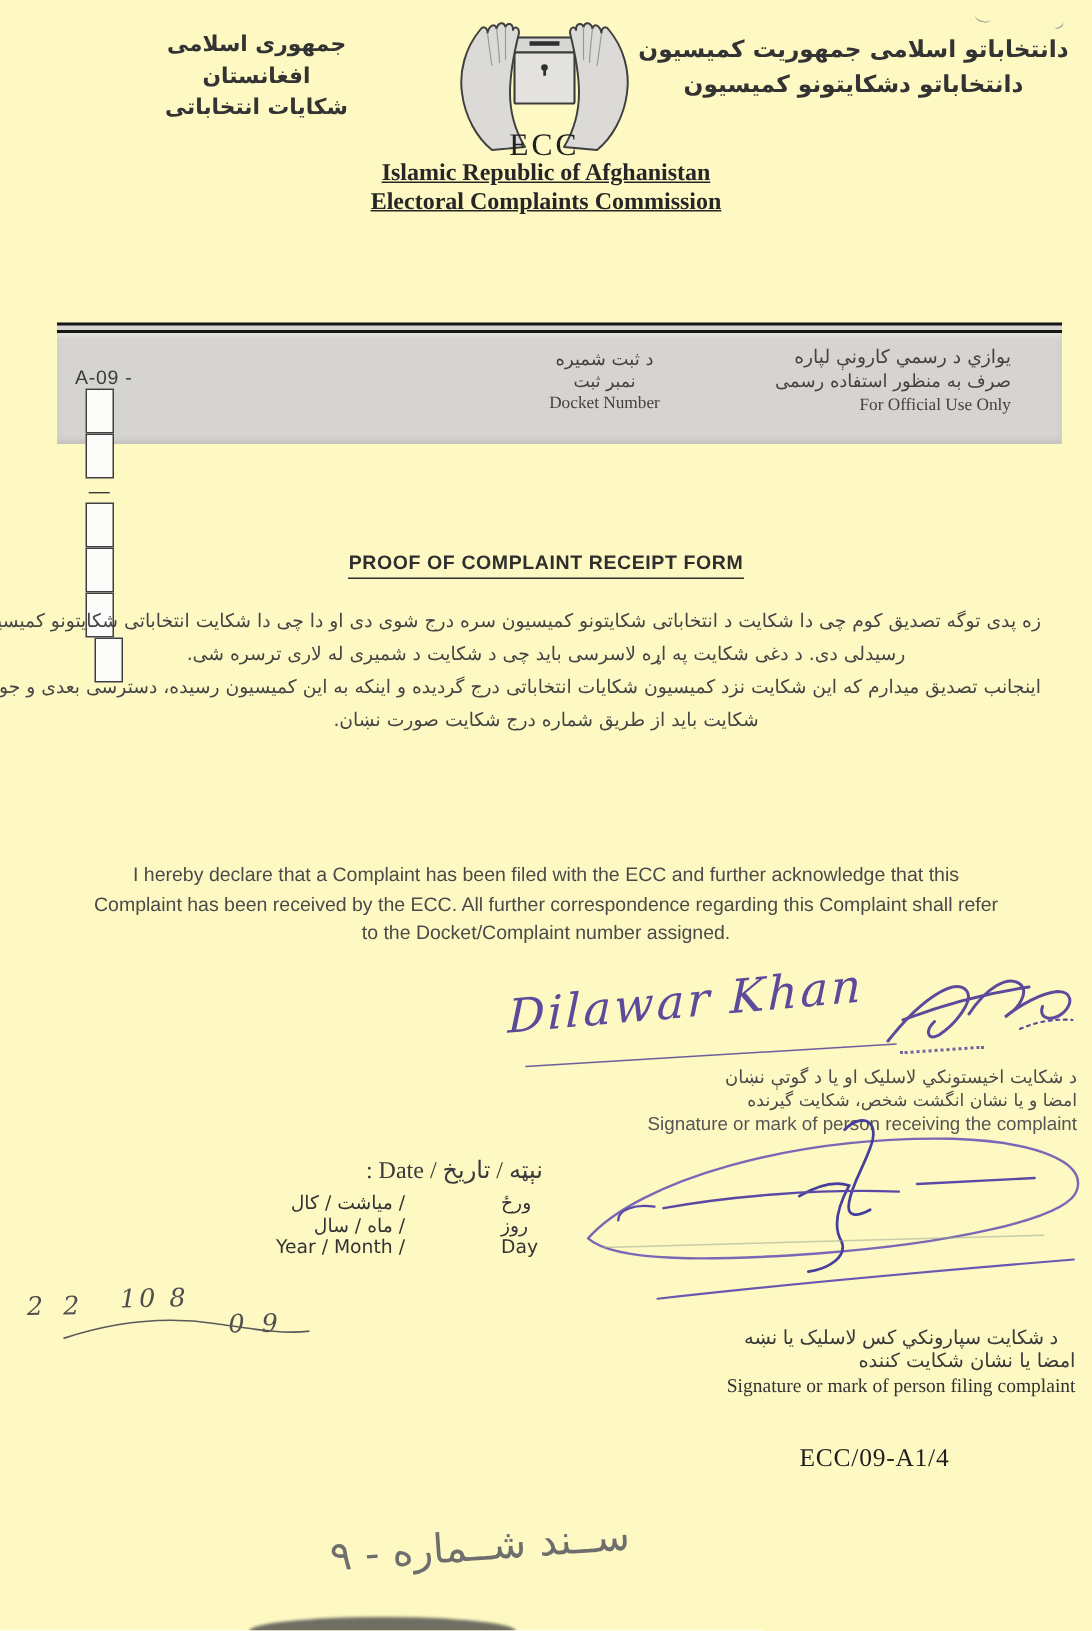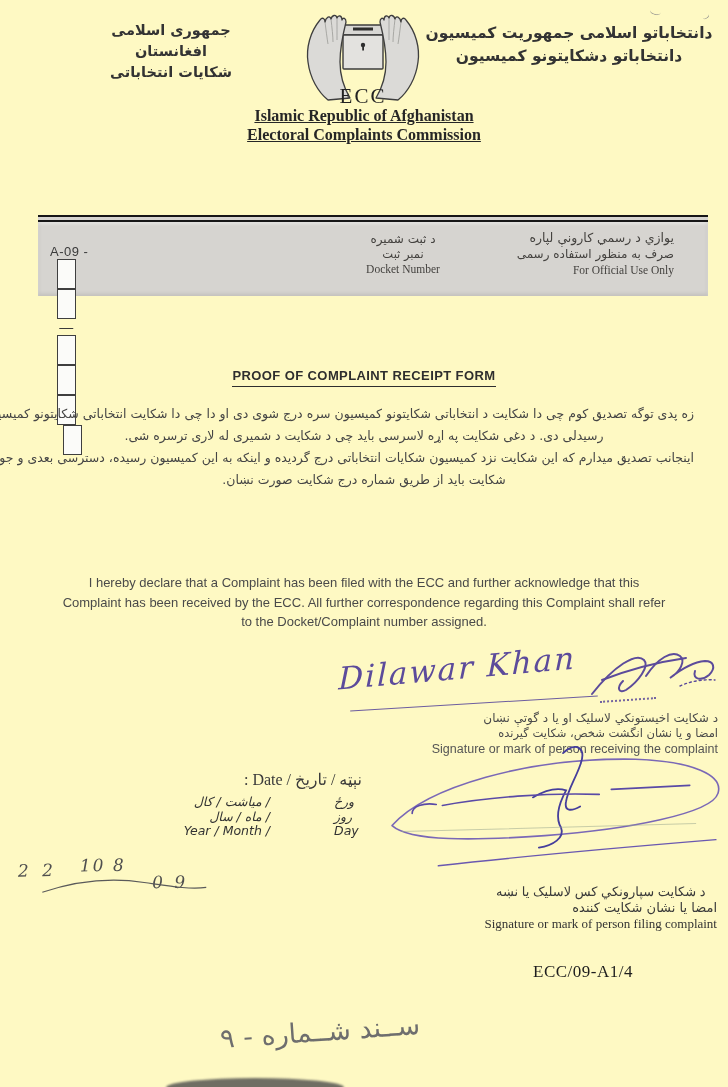--- a/index.html
+++ b/index.html
@@ -67,21 +67,21 @@
   .sig1-flourish { left:588px; top:644px; width:135px; height:62px; }
   .sig1-labels { right:10px; top:711px; text-align:right; color:#4a4a4a; }
   .sig1-labels .l1 { direction:rtl; font-family:"DejaVu Sans", sans-serif; font-size:12px;   line-height:15px; }
   .sig1-labels .l2 { direction:rtl; font-family:"DejaVu Sans", sans-serif; font-size:11.5px; line-height:15px; }
   .sig1-labels .l3 { font-size:12.5px; line-height:16px; color:#555; }
 
   
   .date-heading { left:238px; top:770px; width:130px; text-align:center; direction:rtl;
                   font-family:Liberation Serif, serif; font-size:16px; color:#3a3a3a; }
   .date-rows { left:120px; top:795px; font-family:"DejaVu Sans", sans-serif;
-               font-size:12.5px; color:#333;font-style:italic; }
+               font-size:12.5px; color:#333; }
   .drow { display:flex; line-height:14.5px; }
   .dleft  { width:150px; text-align:right; }
   .dleft.rtl { direction:rtl; }
   .dright { margin-left:64px; }
 
   
   .sig2 { left:386px; top:744px; width:342px; height:138px; }
   .sig2-labels { right:11px; top:884px; text-align:right; color:#3a3a3a; }
   .sig2-labels .l1 { direction:rtl; font-family:Liberation Sans, sans-serif; font-size:13px; line-height:15.5px;text-align:center; }
   .sig2-labels .l2 { direction:rtl; font-family:"DejaVu Sans", sans-serif; font-size:13px; line-height:15.5px; }

